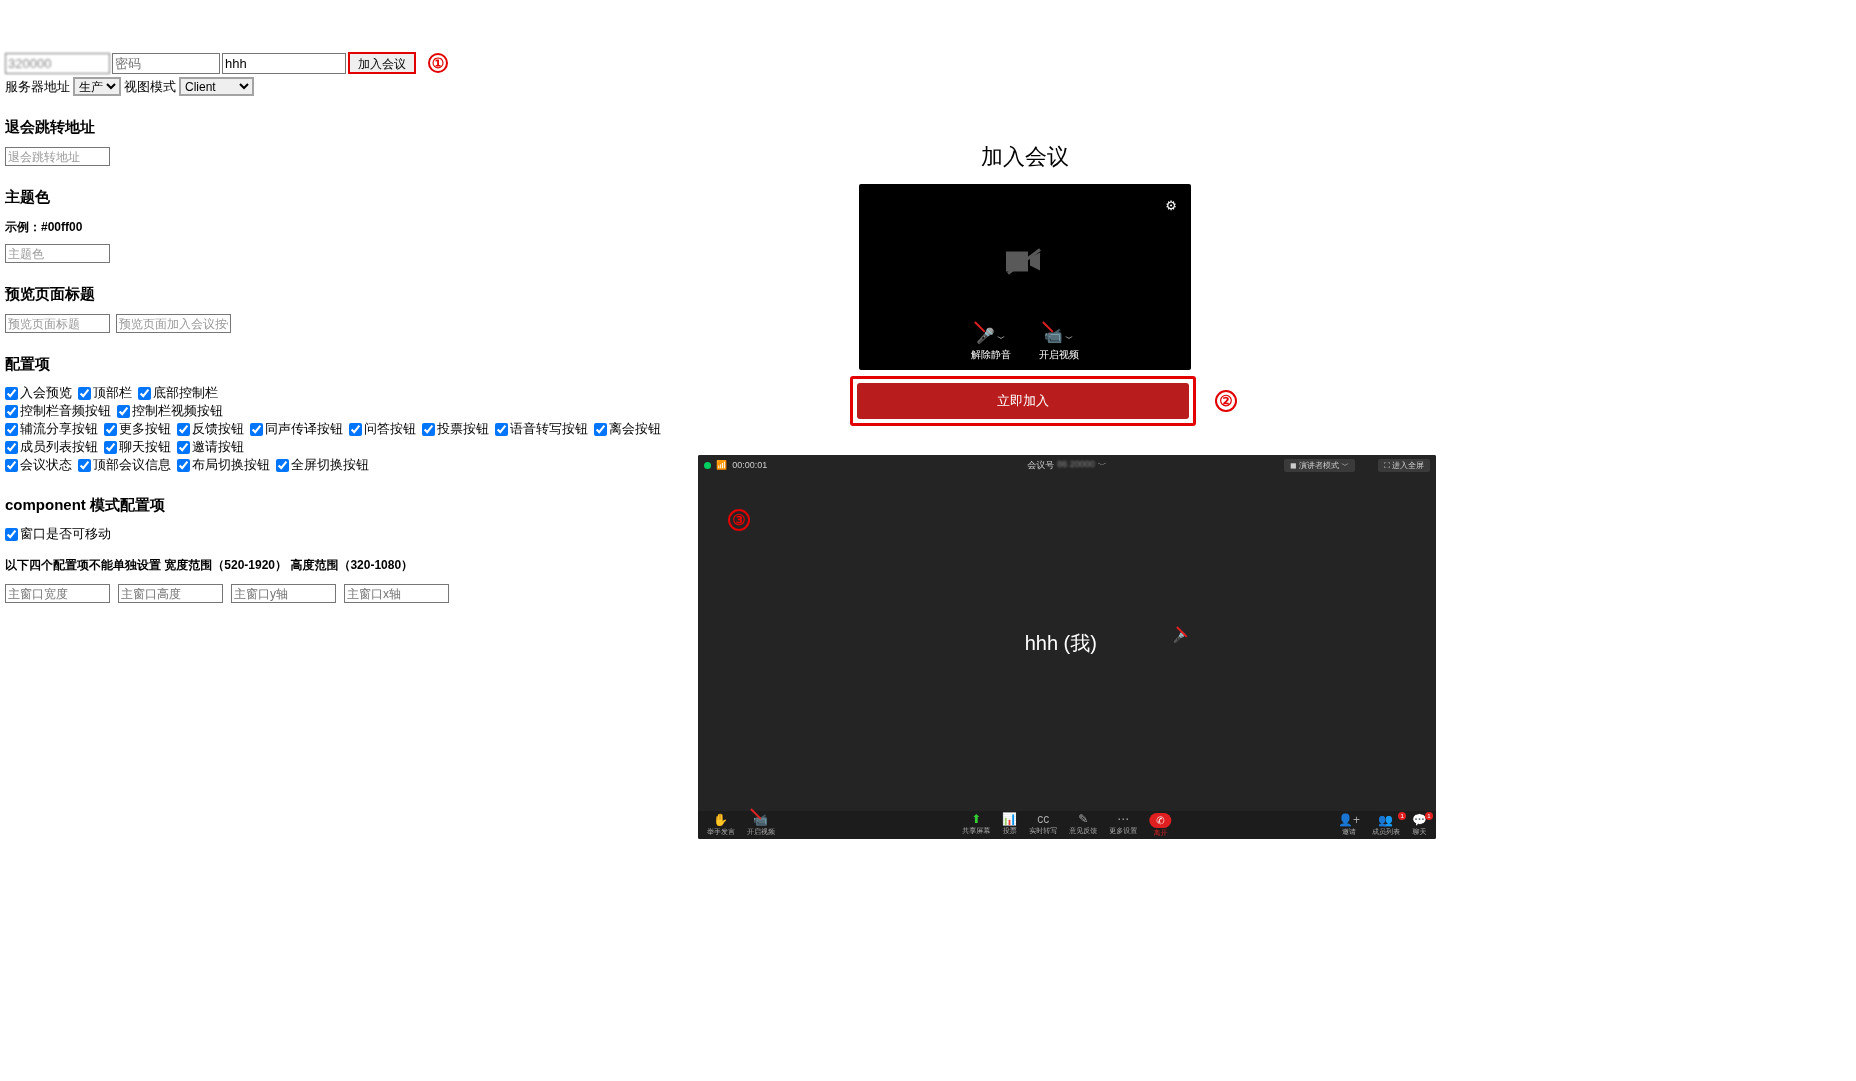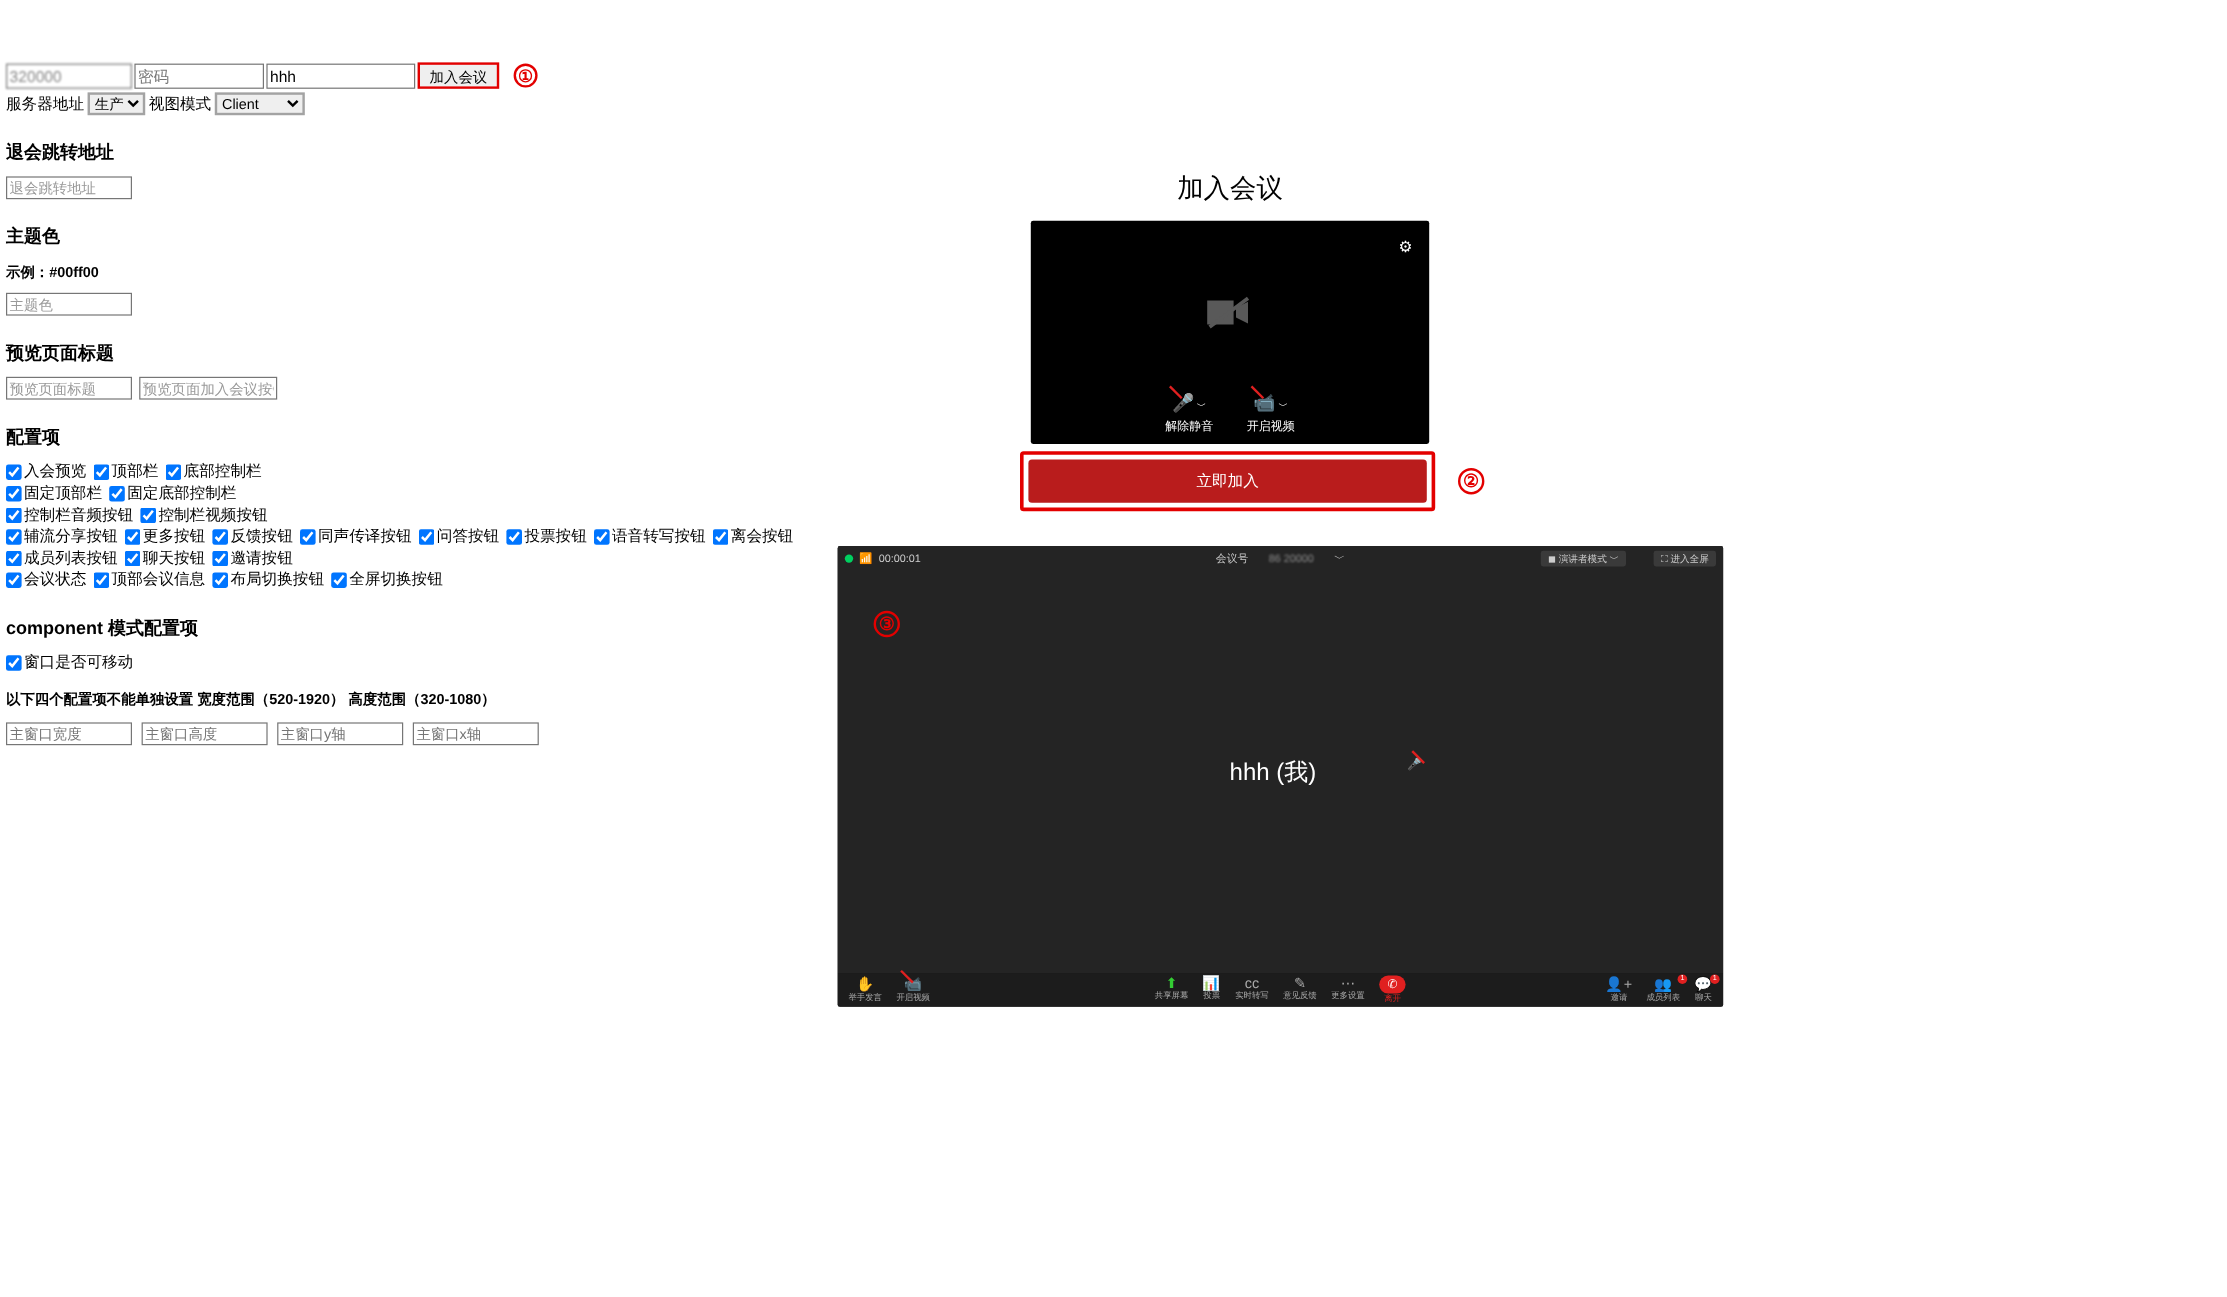--- a/index.html
+++ b/index.html
@@ -34,21 +34,21 @@
 .pctrl{text-align:center;color:#fff;font-size:10px}
 .pctrl .ic{font-size:15px;margin-bottom:3px;position:relative}
 .pctrl .chev{font-size:8px;margin-left:2px}
 .join-btn-wrap{border:3px solid #e30000;padding:4px;margin-top:6px;width:346px;border-radius:3px}
 .join-btn{background:#b91c1c;color:#fff;text-align:center;padding:9px;font-size:13px;border-radius:3px;cursor:pointer}
 .num-badge2{position:absolute;left:1215px;top:390px;width:22px;height:22px;border:2.5px solid #e30000;border-radius:50%;color:#e30000;font-size:15px;font-weight:bold;display:flex;align-items:center;justify-content:center}
 
 .meeting-win{position:absolute;left:698px;top:455px;width:738px;height:384px;background:#1a1a1a;border-radius:2px;overflow:hidden}
 .mw-header{height:20px;background:#242424;display:flex;align-items:center;padding:0 6px;font-size:9px;color:#ccc;position:relative}
 .mw-header .left{display:flex;align-items:center;gap:5px}
-.mw-header .center{position:absolute;left:50%;transform:translateX(-50%);display:flex;align-items:center;gap:17px}
+.mw-header .center{position:absolute;left:50%;transform:translateX(-50%);display:flex;align-items:flex-start;gap:3px}
 .mw-header .right{position:absolute;right:6px;display:flex;gap:23px;align-items:center}
 .mw-header .pill{background:#3a3a3a;padding:1px 6px;border-radius:2px;font-size:8px}
 .grn-dot{width:7px;height:7px;background:#00d060;border-radius:50%}
 .mw-body{position:relative;height:336px;background:#242424;display:flex;align-items:center;justify-content:center}
 .num-badge3{position:absolute;left:30px;top:34px;width:22px;height:22px;border:2.5px solid #e30000;border-radius:50%;color:#e30000;font-size:15px;font-weight:bold;display:flex;align-items:center;justify-content:center}
 .participant{color:#fff;font-size:20px}
 .mic-corner{position:absolute;left:76px;bottom:6px;color:#888;font-size:10px}
 .mw-toolbar{height:28px;background:#1c1c1c;display:flex;align-items:center;padding:0 4px;position:relative}
 .tb-left,.tb-center,.tb-right{display:flex;gap:2px}
 .tb-center{position:absolute;left:50%;transform:translateX(-50%)}
@@ -88,21 +88,20 @@
 
   <h3>预览页面标题</h3>
   <div style="display:flex;gap:6px">
     <input class="txt-input" placeholder="预览页面标题" style="">
     <input class="txt-input" style="width: 115px;" placeholder="预览页面加入会议按钮文本">
   </div>
 
   <h3>配置项</h3>
   <div class="cfg">
     <div id="cfg-r1"><label><input type="checkbox" checked="" style="">入会预览</label><label><input type="checkbox" checked="" style="">顶部栏</label><label><input type="checkbox" checked="" style="">底部控制栏</label></div>
-      <div id="cfg-r2"><label><input type="checkbox" checked="" style="">固定顶部栏</label><label><input type="checkbox" checked="" style="">固定底部控制栏</label></div>
       <div id="cfg-r3"><label><input type="checkbox" checked="" style="">控制栏音频按钮</label><label><input type="checkbox" checked="" style="">控制栏视频按钮</label></div>
     <div id="cfg-r4"><label><input type="checkbox" checked="" style="">辅流分享按钮</label><label><input type="checkbox" checked="" style="">更多按钮</label><label><input type="checkbox" checked="" style="">反馈按钮</label><label><input type="checkbox" checked="" style="">同声传译按钮</label><label><input type="checkbox" checked="" style="">问答按钮</label><label><input type="checkbox" checked="" style="">投票按钮</label><label><input type="checkbox" checked="" style="">语音转写按钮</label><label><input type="checkbox" checked="" style="">离会按钮</label></div>
       <div id="cfg-r5"><label><input type="checkbox" checked="" style="">成员列表按钮</label><label><input type="checkbox" checked="" style="">聊天按钮</label><label><input type="checkbox" checked="" style="">邀请按钮</label></div>
       <div id="cfg-r6"><label><input type="checkbox" checked="" style="">会议状态</label><label><input type="checkbox" checked="" style="">顶部会议信息</label><label><input type="checkbox" checked="" style="">布局切换按钮</label><label><input type="checkbox" checked="" style="">全屏切换按钮</label></div>
   </div>
 
   <h3>component 模式配置项</h3>
   <div class="cfg">
     <label><input type="checkbox" checked="" style=""><span>窗口是否可移动</span></label>
   </div>

